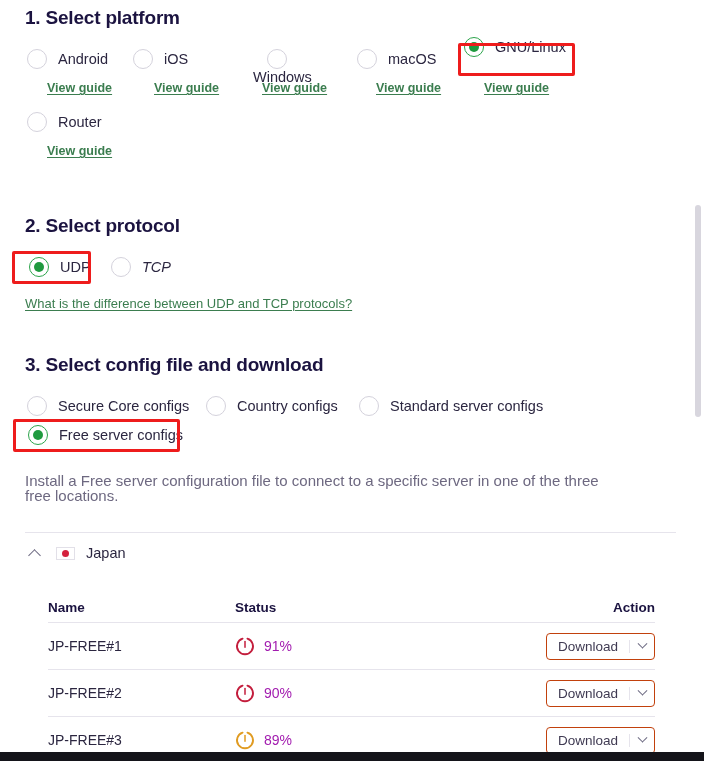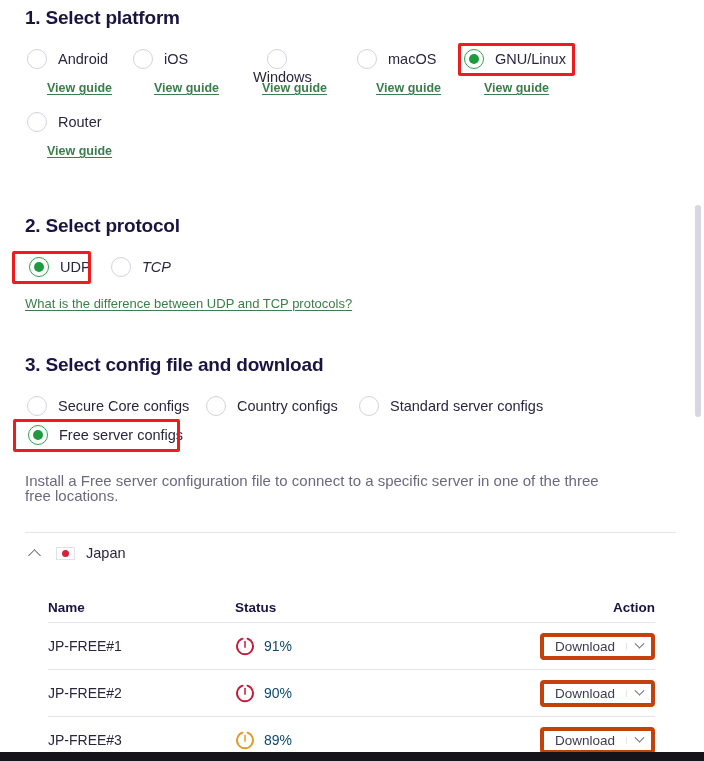--- a/index.html
+++ b/index.html
@@ -177,28 +177,28 @@
   .c-action { flex: 1 1 auto; display: flex; justify-content: flex-end; }
 
   
   .gauge {
     width: 20px; height: 20px;
     flex: 0 0 auto;
     position: relative;
     margin-right: 9px;
   }
   .gauge svg { display: block; }
-  .pct { font-size: 14px; color: #0c4a6e; }
+  .pct { font-size: 14px; color: #a21caf; }
 
   
   .dl-btn {
     display: flex;
     align-items: stretch;
     height: 27px;
-    border: 4px solid #c2410c;
+    border: 1px solid #c2410c;
     border-radius: 4px;
     background: #ffffff;
     cursor: pointer;
     overflow: hidden;
   }
   .dl-main {
     display: flex;
     align-items: center;
     padding: 0 11px;
     font-size: 13.5px;
@@ -263,21 +263,21 @@
     <span class="rb-label">iOS</span>
   </div>
   <div class="radio-opt" style="left:242px; top:49px;flex-direction:column;">
     <span class="rb"></span>
     <span class="rb-label">Windows</span>
   </div>
   <div class="radio-opt" style="left:357px; top:49px;">
     <span class="rb"></span>
     <span class="rb-label">macOS</span>
   </div>
-  <div class="radio-opt" style="left:464px; top:49px;text-align:right;">
+  <div class="radio-opt" style="left:464px; top:37px;text-align:right;">
     <span class="rb sel"></span>
     <span class="rb-label">GNU/Linux</span>
   </div>
   <div class="redbox" style="left:458px; top:43px; width:117px; height:33px;"></div>
 
   <div class="vg-link" style="left:47px; top:81px;">View guide</div>
   <div class="vg-link" style="left:154px; top:81px;">View guide</div>
   <div class="vg-link" style="left:262px; top:81px;">View guide</div>
   <div class="vg-link" style="left:376px; top:81px;">View guide</div>
   <div class="vg-link" style="left:484px; top:81px;">View guide</div>

